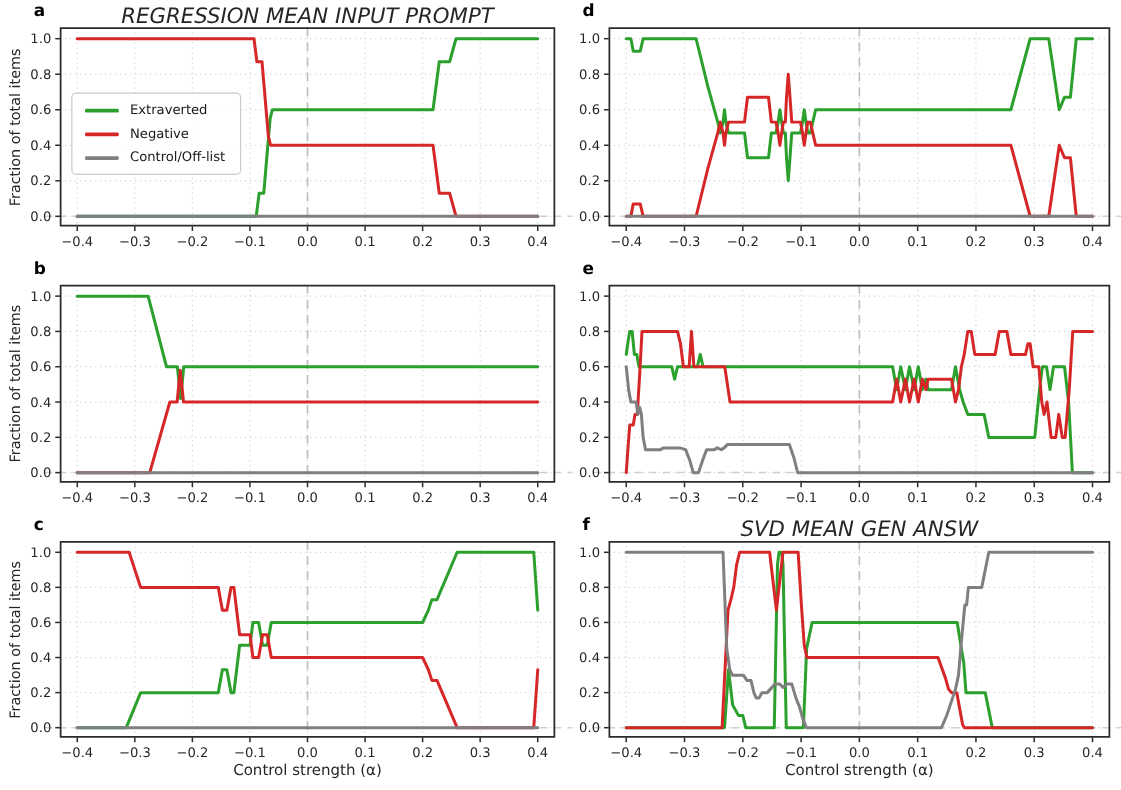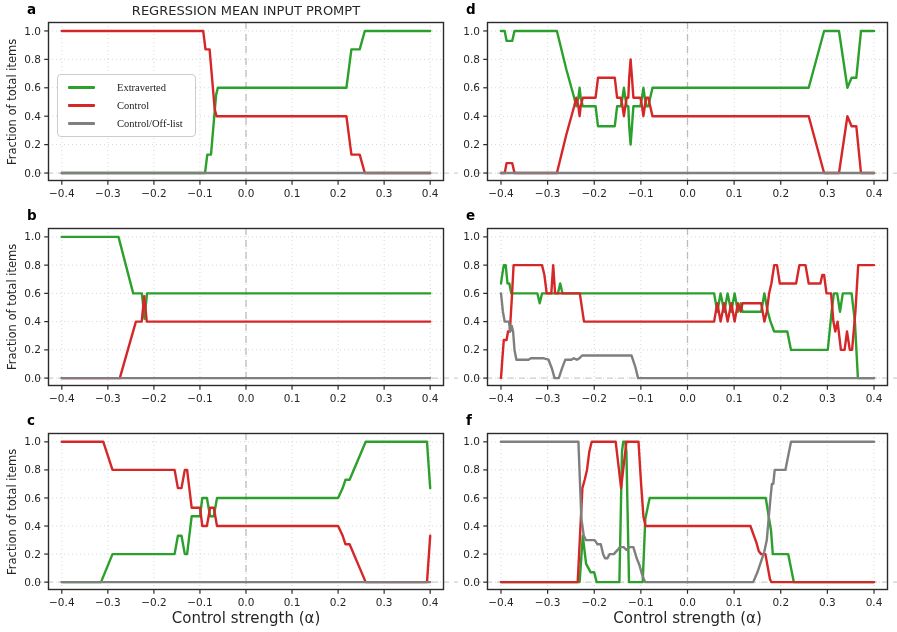--- a/index.html
+++ b/index.html
@@ -1,27 +1,27 @@
 <!DOCTYPE html>
 <html><head>
 <meta charset="utf-8">
 <style>
   html,body{margin:0;padding:0;background:#ffffff;}
   body{width:897px;height:632px;position:relative;font-family:"DejaVu Sans","Liberation Sans",sans-serif;color:#262626;}
   .figure{position:absolute;inset:0;background:#ffffff;}
   .panel{position:absolute;}
   .panel svg{position:absolute;left:0;top:0;overflow:visible;display:block;}
   .letter{position:absolute;left:-21px;top:-21px;font-weight:bold;font-size:13.5px;color:#000;}
-  .title{position:absolute;left:0;right:0;top:-19px;text-align:center;font-size:13px;white-space:nowrap;color:#262626;}
-  .xlabel{position:absolute;left:0;right:0;top:calc(100% + 19px);text-align:center;font-size:15px;color:#262626;}
+  .title{position:absolute;left:0;right:0;top:-19px;text-align:center;font-size:17px;white-space:nowrap;color:#262626;font-style:italic;}
+  .xlabel{position:absolute;left:0;right:0;top:calc(100% + 19px);text-align:center;font-size:12px;color:#262626;}
   .ylabel{position:absolute;left:-43px;top:0;bottom:0;display:flex;align-items:center;justify-content:center;
           writing-mode:vertical-rl;transform:rotate(180deg);font-size:11.5px;color:#262626;}
   .legend{position:absolute;left:9px;top:52px;background:rgba(255,255,255,0.92);border:1px solid #cccccc;
           border-radius:4px;padding:7px 12px 7px 10px;display:flex;flex-direction:column;gap:7px;z-index:5;}
-  .legend-item{display:flex;align-items:center;gap:22px;font-family:Liberation Serif, serif;}
+  .legend-item{display:flex;align-items:center;gap:9px;}
   .swatch{width:27px;height:3px;border-radius:1px;flex:0 0 auto;}
   .legend-label{font-size:10.5px;white-space:nowrap;color:#1a1a1a;}
 </style>
 </head>
 <body>
 
 <div class="figure">
 
   <div class="panel" id="p0" style="left: 48px; top: 22px; width: 396px; height: 159px;">
     <div class="letter">a</div>
@@ -80,21 +80,21 @@
         <line x1="-3.8" y1="8.951742627345823" x2="0" y2="8.951742627345823" stroke="#2b2b2b" stroke-width="1.2"></line>
         <text x="-7" y="12.551742627345822" text-anchor="end" font-size="10.5px" fill="#262626">1.0</text>
       </svg>
     <div class="legend">
       <div class="legend-item">
         <span class="swatch" style="background: rgb(44, 160, 44);"></span>
         <span class="legend-label">Extraverted</span>
       </div>
       <div class="legend-item">
         <span class="swatch" style="background: rgb(214, 39, 40);"></span>
-        <span class="legend-label">Control</span>
+        <span class="legend-label">Negative</span>
       </div>
       <div class="legend-item">
         <span class="swatch" style="background: rgb(127, 127, 127);"></span>
         <span class="legend-label">Control/Off-list</span>
       </div>
     </div>
   </div>
 
   <div class="panel" id="p1" style="left: 48px; top: 228px; width: 396px; height: 158px;">
     <div class="letter">b</div>
@@ -322,20 +322,21 @@
         <text x="-7" y="68.97444146559427" text-anchor="end" font-size="10.5px" fill="#262626">0.6</text>
         <line x1="-3.8" y1="37.134941912421795" x2="0" y2="37.134941912421795" stroke="#2b2b2b" stroke-width="1.2"></line>
         <text x="-7" y="40.734941912421796" text-anchor="end" font-size="10.5px" fill="#262626">0.8</text>
         <line x1="-3.8" y1="8.89544235924933" x2="0" y2="8.89544235924933" stroke="#2b2b2b" stroke-width="1.2"></line>
         <text x="-7" y="12.49544235924933" text-anchor="end" font-size="10.5px" fill="#262626">1.0</text>
       </svg>
   </div>
 
   <div class="panel" id="p5" style="left: 487px; top: 433px; width: 401px; height: 157px;">
     <div class="letter">f</div>
+    <div class="title">SVD MEAN GEN ANSW</div>
     <div class="xlabel">Control strength (α)</div>
     <svg width="401" height="157">
         <line x1="13.988372093023242" y1="0" x2="13.988372093023242" y2="157" stroke="#d6d6d6" stroke-width="1" stroke-dasharray="1 3"></line>
         <line x1="60.61627906976745" y1="0" x2="60.61627906976745" y2="157" stroke="#d6d6d6" stroke-width="1" stroke-dasharray="1 3"></line>
         <line x1="107.24418604651162" y1="0" x2="107.24418604651162" y2="157" stroke="#d6d6d6" stroke-width="1" stroke-dasharray="1 3"></line>
         <line x1="153.8720930232558" y1="0" x2="153.8720930232558" y2="157" stroke="#d6d6d6" stroke-width="1" stroke-dasharray="1 3"></line>
         <line x1="200.5" y1="0" x2="200.5" y2="157" stroke="#d6d6d6" stroke-width="1" stroke-dasharray="1 3"></line>
         <line x1="247.1279069767442" y1="0" x2="247.1279069767442" y2="157" stroke="#d6d6d6" stroke-width="1" stroke-dasharray="1 3"></line>
         <line x1="293.75581395348837" y1="0" x2="293.75581395348837" y2="157" stroke="#d6d6d6" stroke-width="1" stroke-dasharray="1 3"></line>
         <line x1="340.3837209302325" y1="0" x2="340.3837209302325" y2="157" stroke="#d6d6d6" stroke-width="1" stroke-dasharray="1 3"></line>

